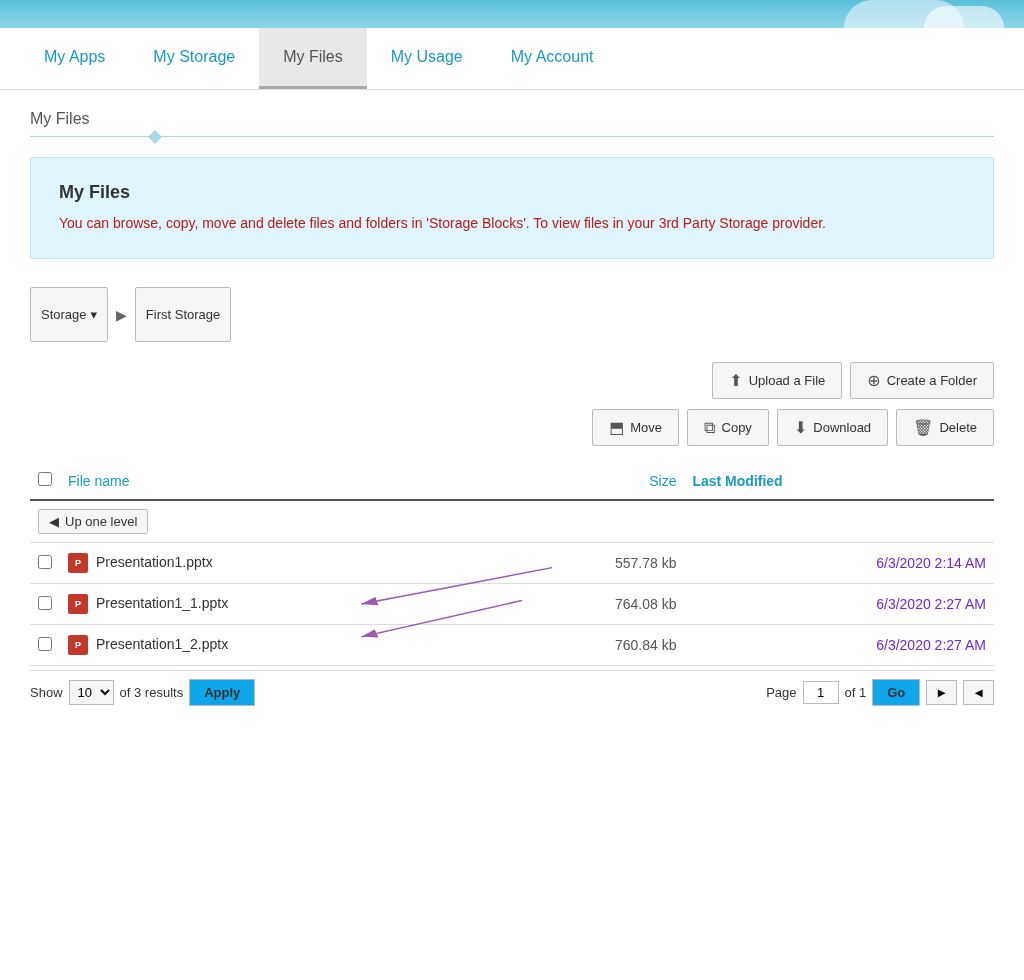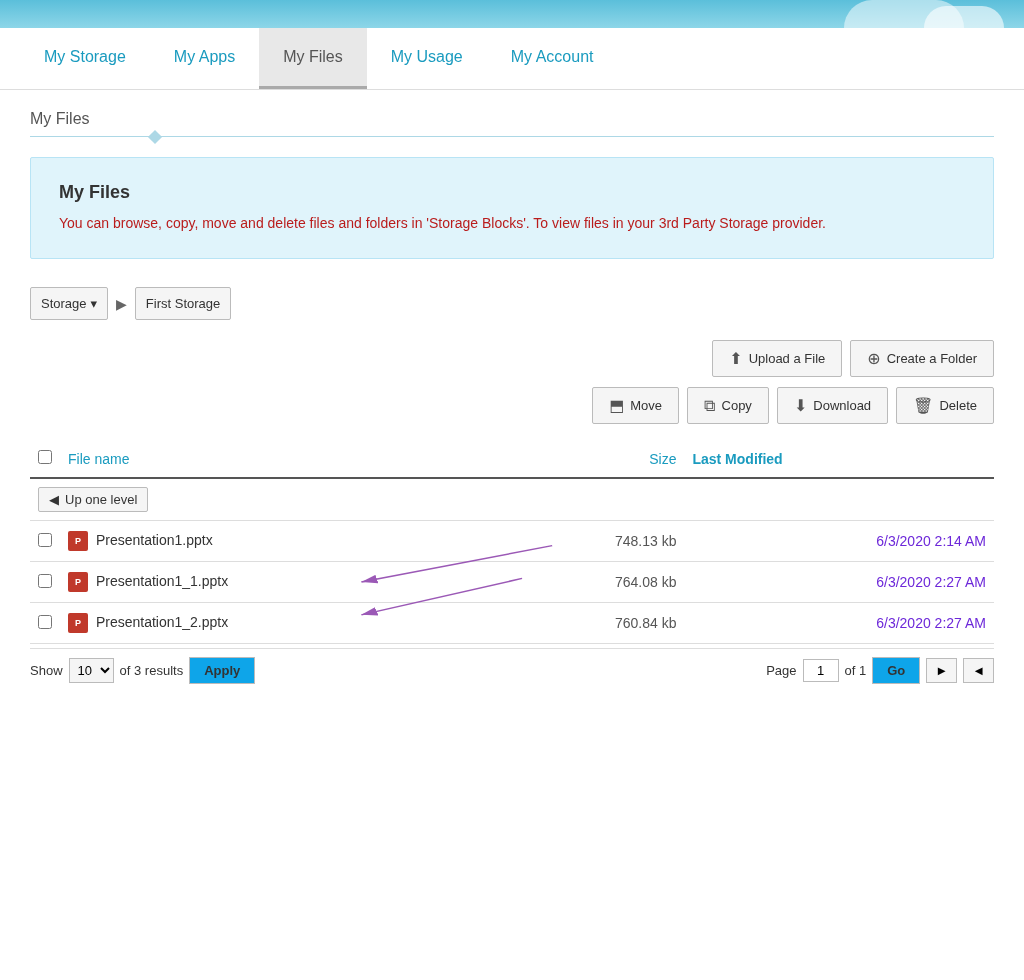--- a/index.html
+++ b/index.html
@@ -108,21 +108,21 @@
     .breadcrumb {
       display: flex;
       align-items: center;
       gap: 8px;
       margin-bottom: 20px;
     }
     .breadcrumb-btn {
       display: inline-flex;
       align-items: center;
       gap: 4px;
-      padding: 8px 10px;
+      padding: 19px 10px;
       border: 1px solid #bbb;
       background: #f5f5f5;
       cursor: pointer;
       font-size: 13px;
       color: #333;
       border-radius: 2px;
     }
     .breadcrumb-arrow {
       color: #666;
       font-size: 14px;
@@ -290,22 +290,22 @@
   </style>
 </head>
 <body>
 
 <div class="header-bg">
   <div class="cloud-decoration"></div>
   <div class="cloud-decoration2"></div>
 </div>
 
 <nav>
+  <a class="nav-item">My Apps</a>
   <a class="nav-item">My Storage</a>
-  <a class="nav-item">My Apps</a>
   <a class="nav-item active">My Files</a>
   <a class="nav-item">My Usage</a>
   <a class="nav-item">My Account</a>
 </nav>
 
 <div class="page-content">
 
   <div class="page-title">My Files</div>
 
   <div class="page-divider-line"></div>
@@ -380,21 +380,21 @@
         </tr>
 
         <tr id="file-row-1">
           <td>
             <input type="checkbox" style="">
           </td>
           <td>
             <span class="ppt-badge">P</span>
             <span>Presentation1.pptx</span>
           </td>
-          <td class="size-col">748.13 kb</td>
+          <td class="size-col">557.78 kb</td>
           <td class="date-col">6/3/2020 2:14 AM</td>
         </tr>
 
         <tr id="file-row-2">
           <td>
             <input type="checkbox" style="">
           </td>
           <td>
             <span class="ppt-badge">P</span>
             <span>Presentation1_1.pptx</span>

